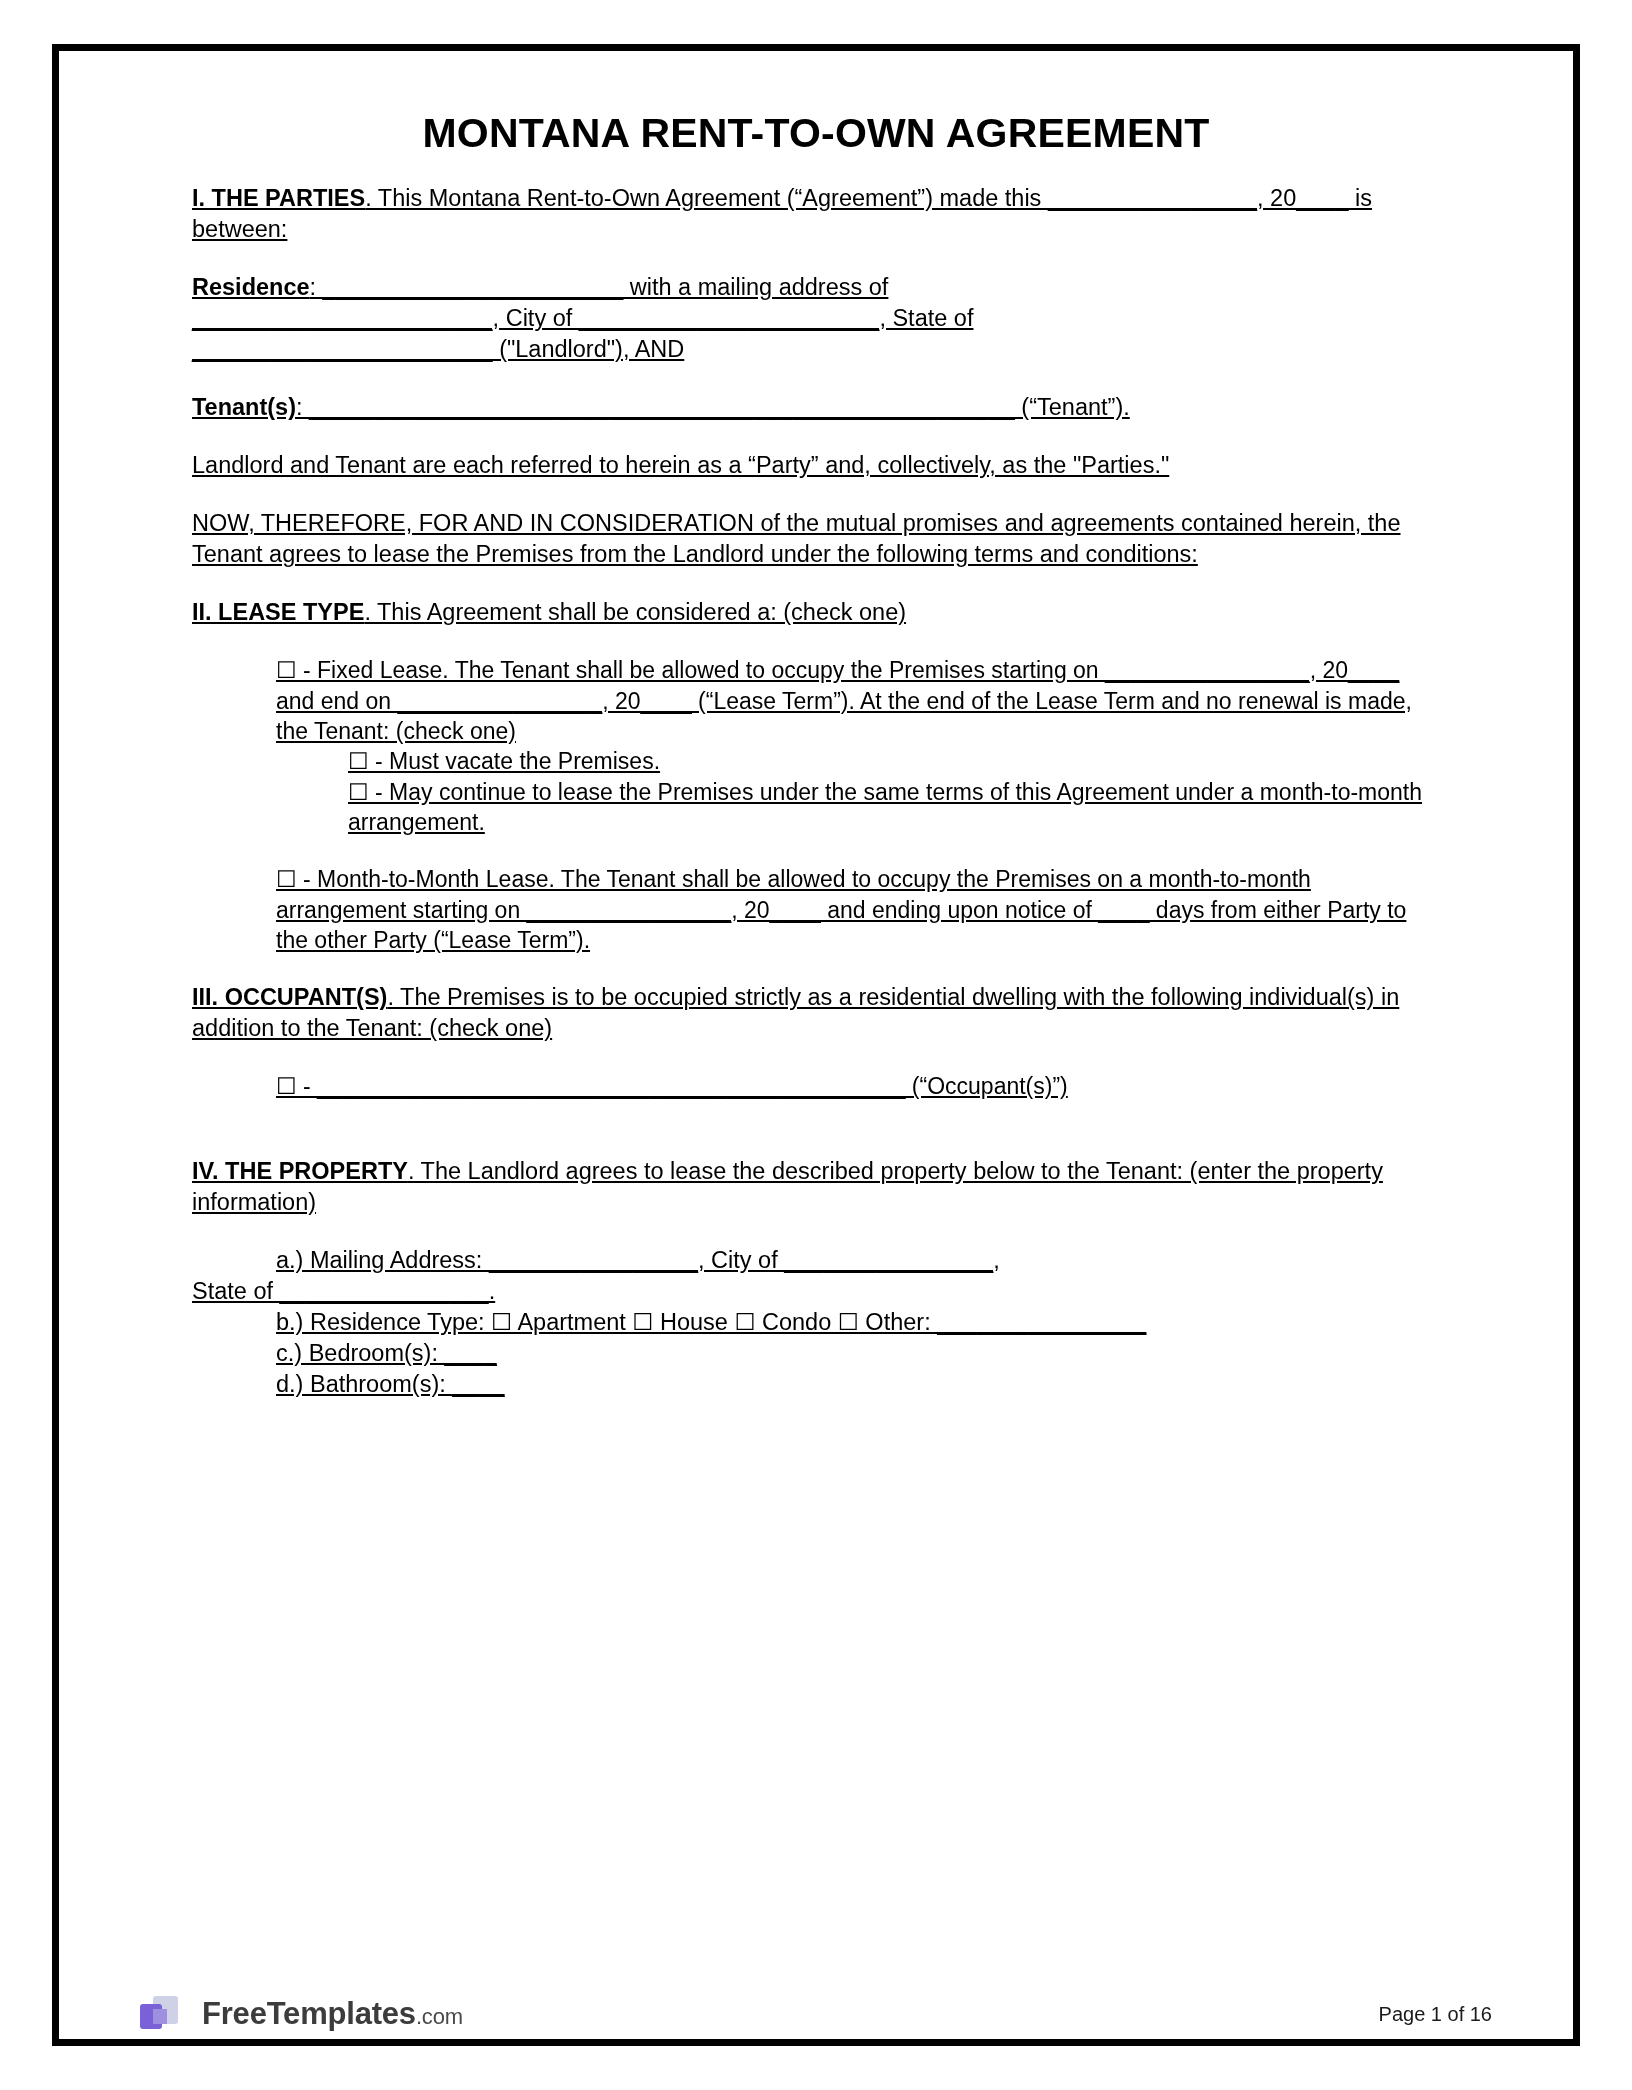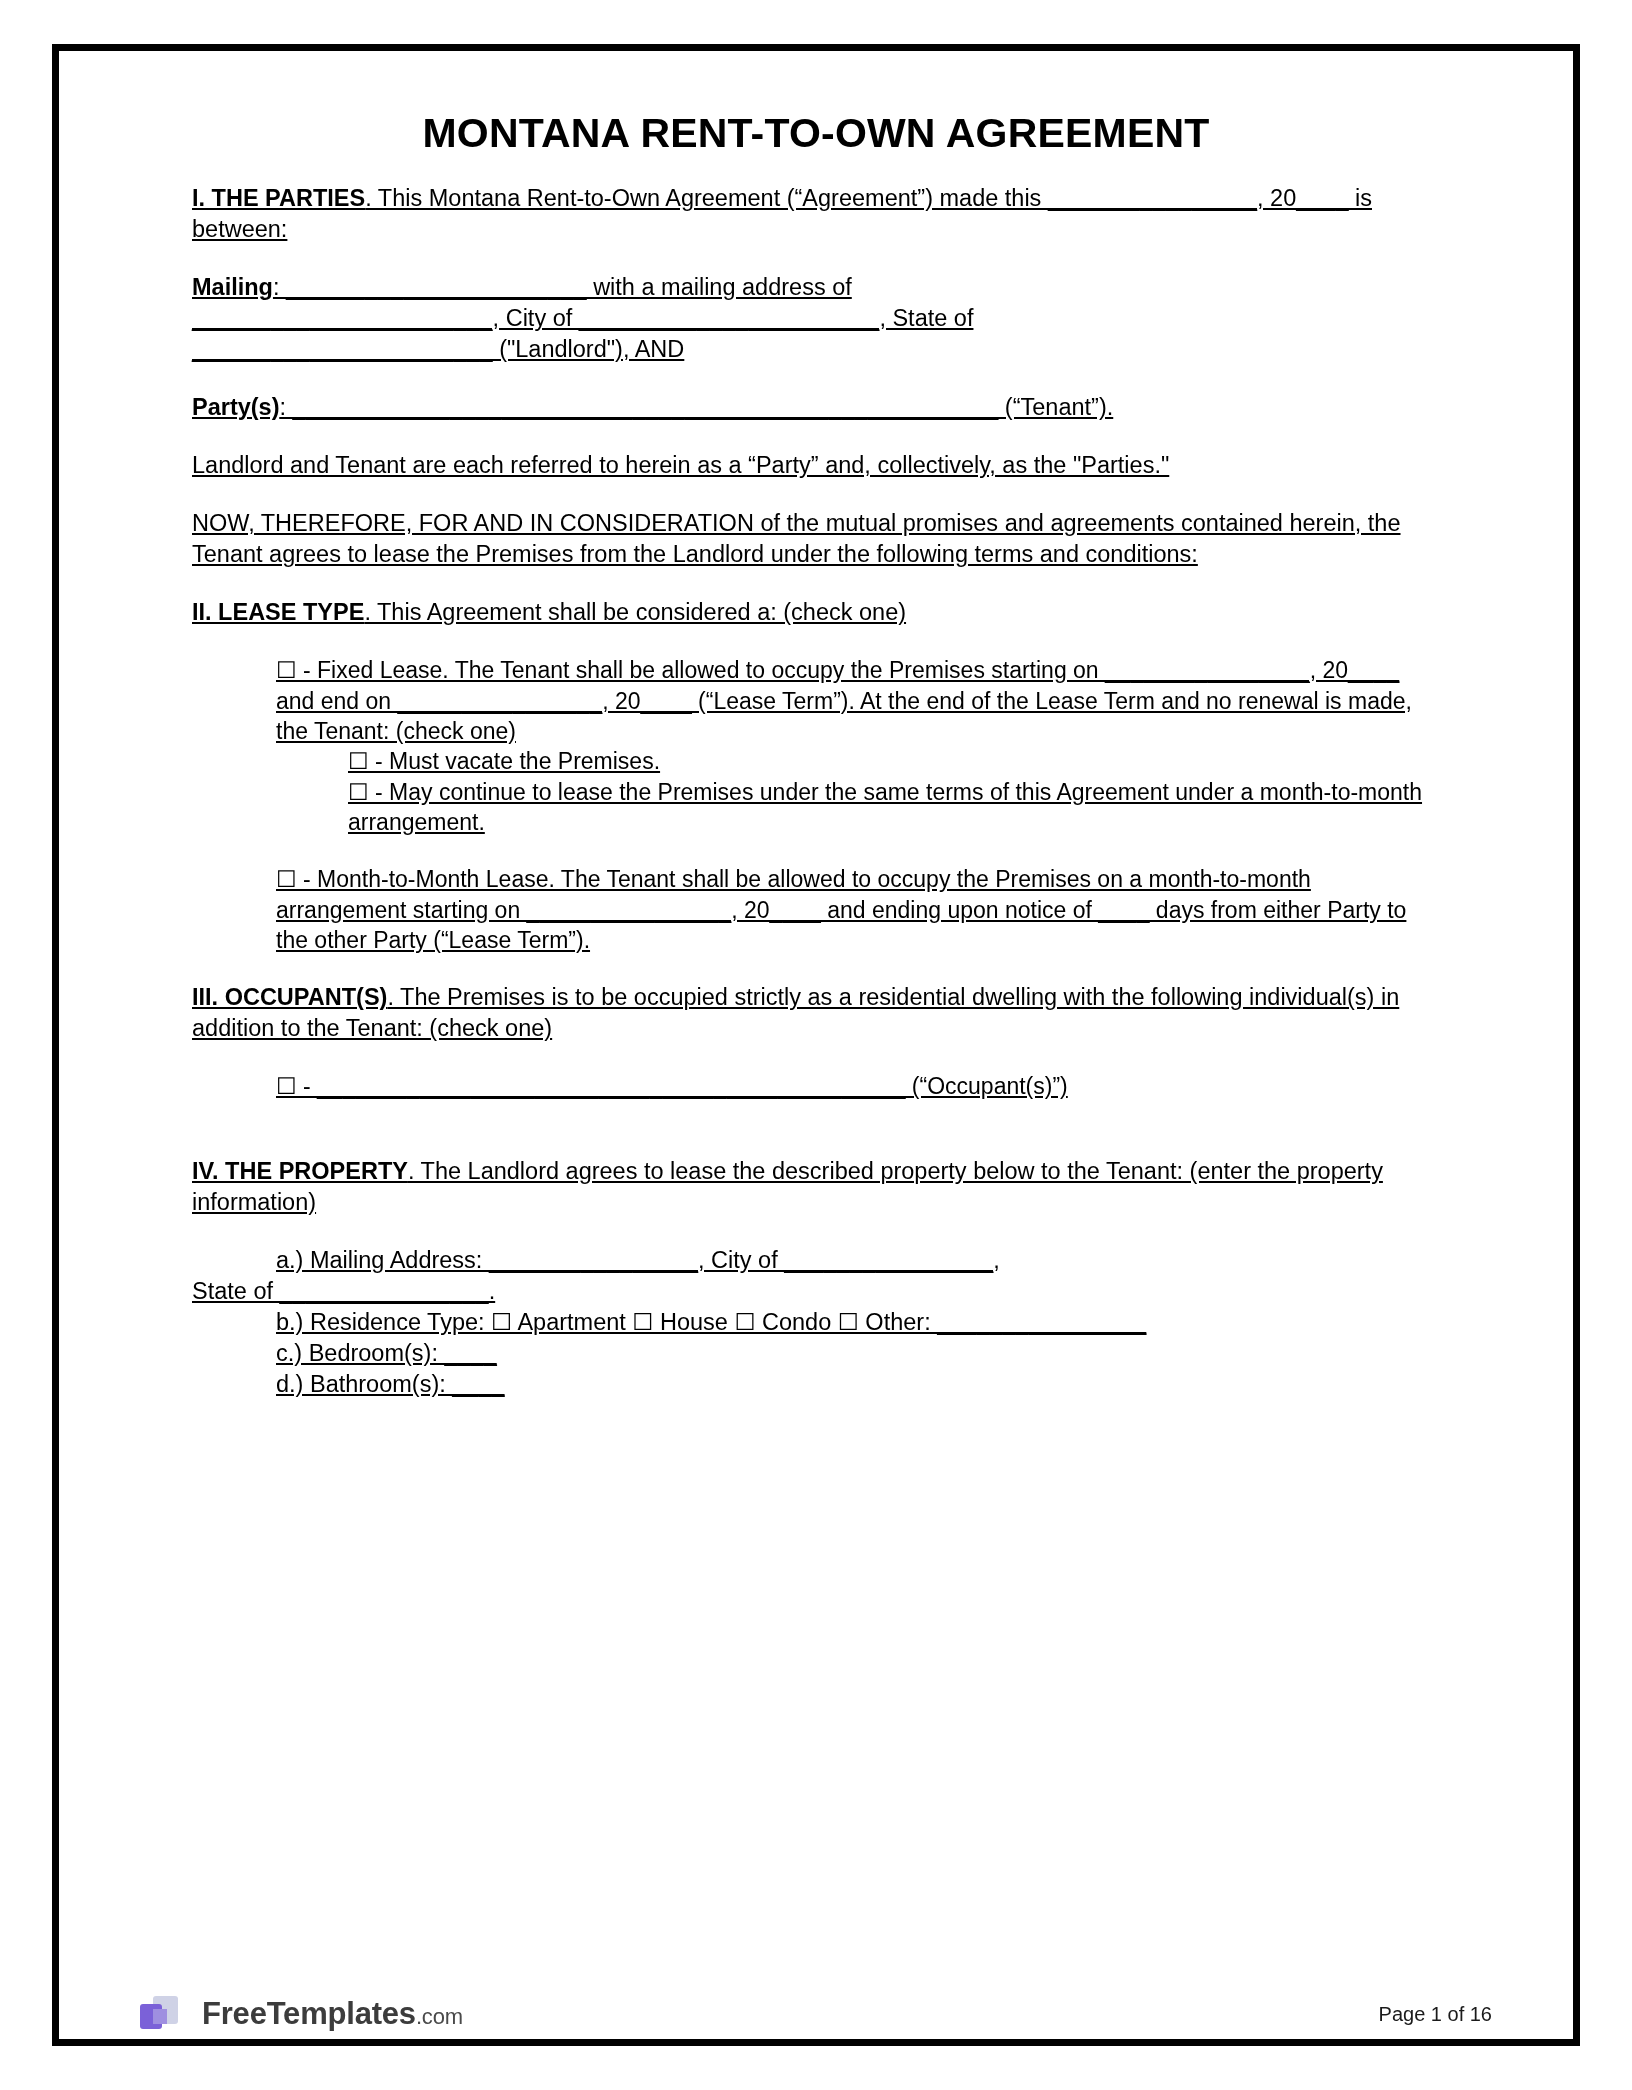--- a/index.html
+++ b/index.html
@@ -117,27 +117,27 @@
 <div class="page">
   <div class="page-border"></div>
   <div class="content">
 
     <div class="doc-title">MONTANA RENT-TO-OWN AGREEMENT</div>
 
     <p class="blk"><span class="b">I. THE PARTIES</span><span>. This Montana Rent-to-Own Agreement (“Agreement”) made this ________________, 20____ is between:</span></p>
 
     <div class="gap-md"></div>
 
-    <p class="blk"><span class="b">Mailing</span><span>: _______________________ with a mailing address of</span></p>
+    <p class="blk"><span class="b">Residence</span><span>: _______________________ with a mailing address of</span></p>
     <p class="blk">_______________________, City of _______________________, State of</p>
     <p class="blk">_______________________ ("Landlord"), AND</p>
 
     <div class="gap-md"></div>
 
-    <p class="blk"><span class="b">Party(s)</span><span>: ______________________________________________________ (“Tenant”).</span></p>
+    <p class="blk"><span class="b">Tenant(s)</span><span>: ______________________________________________________ (“Tenant”).</span></p>
 
     <div class="gap-md"></div>
 
     <p class="blk">Landlord and Tenant are each referred to herein as a “Party” and, collectively, as the "Parties."</p>
 
     <div class="gap-md"></div>
 
     <p class="blk">NOW, THEREFORE, FOR AND IN CONSIDERATION of the mutual promises and agreements contained herein, the Tenant agrees to lease the Premises from the Landlord under the following terms and conditions:</p>
 
     <div class="gap-md"></div>

